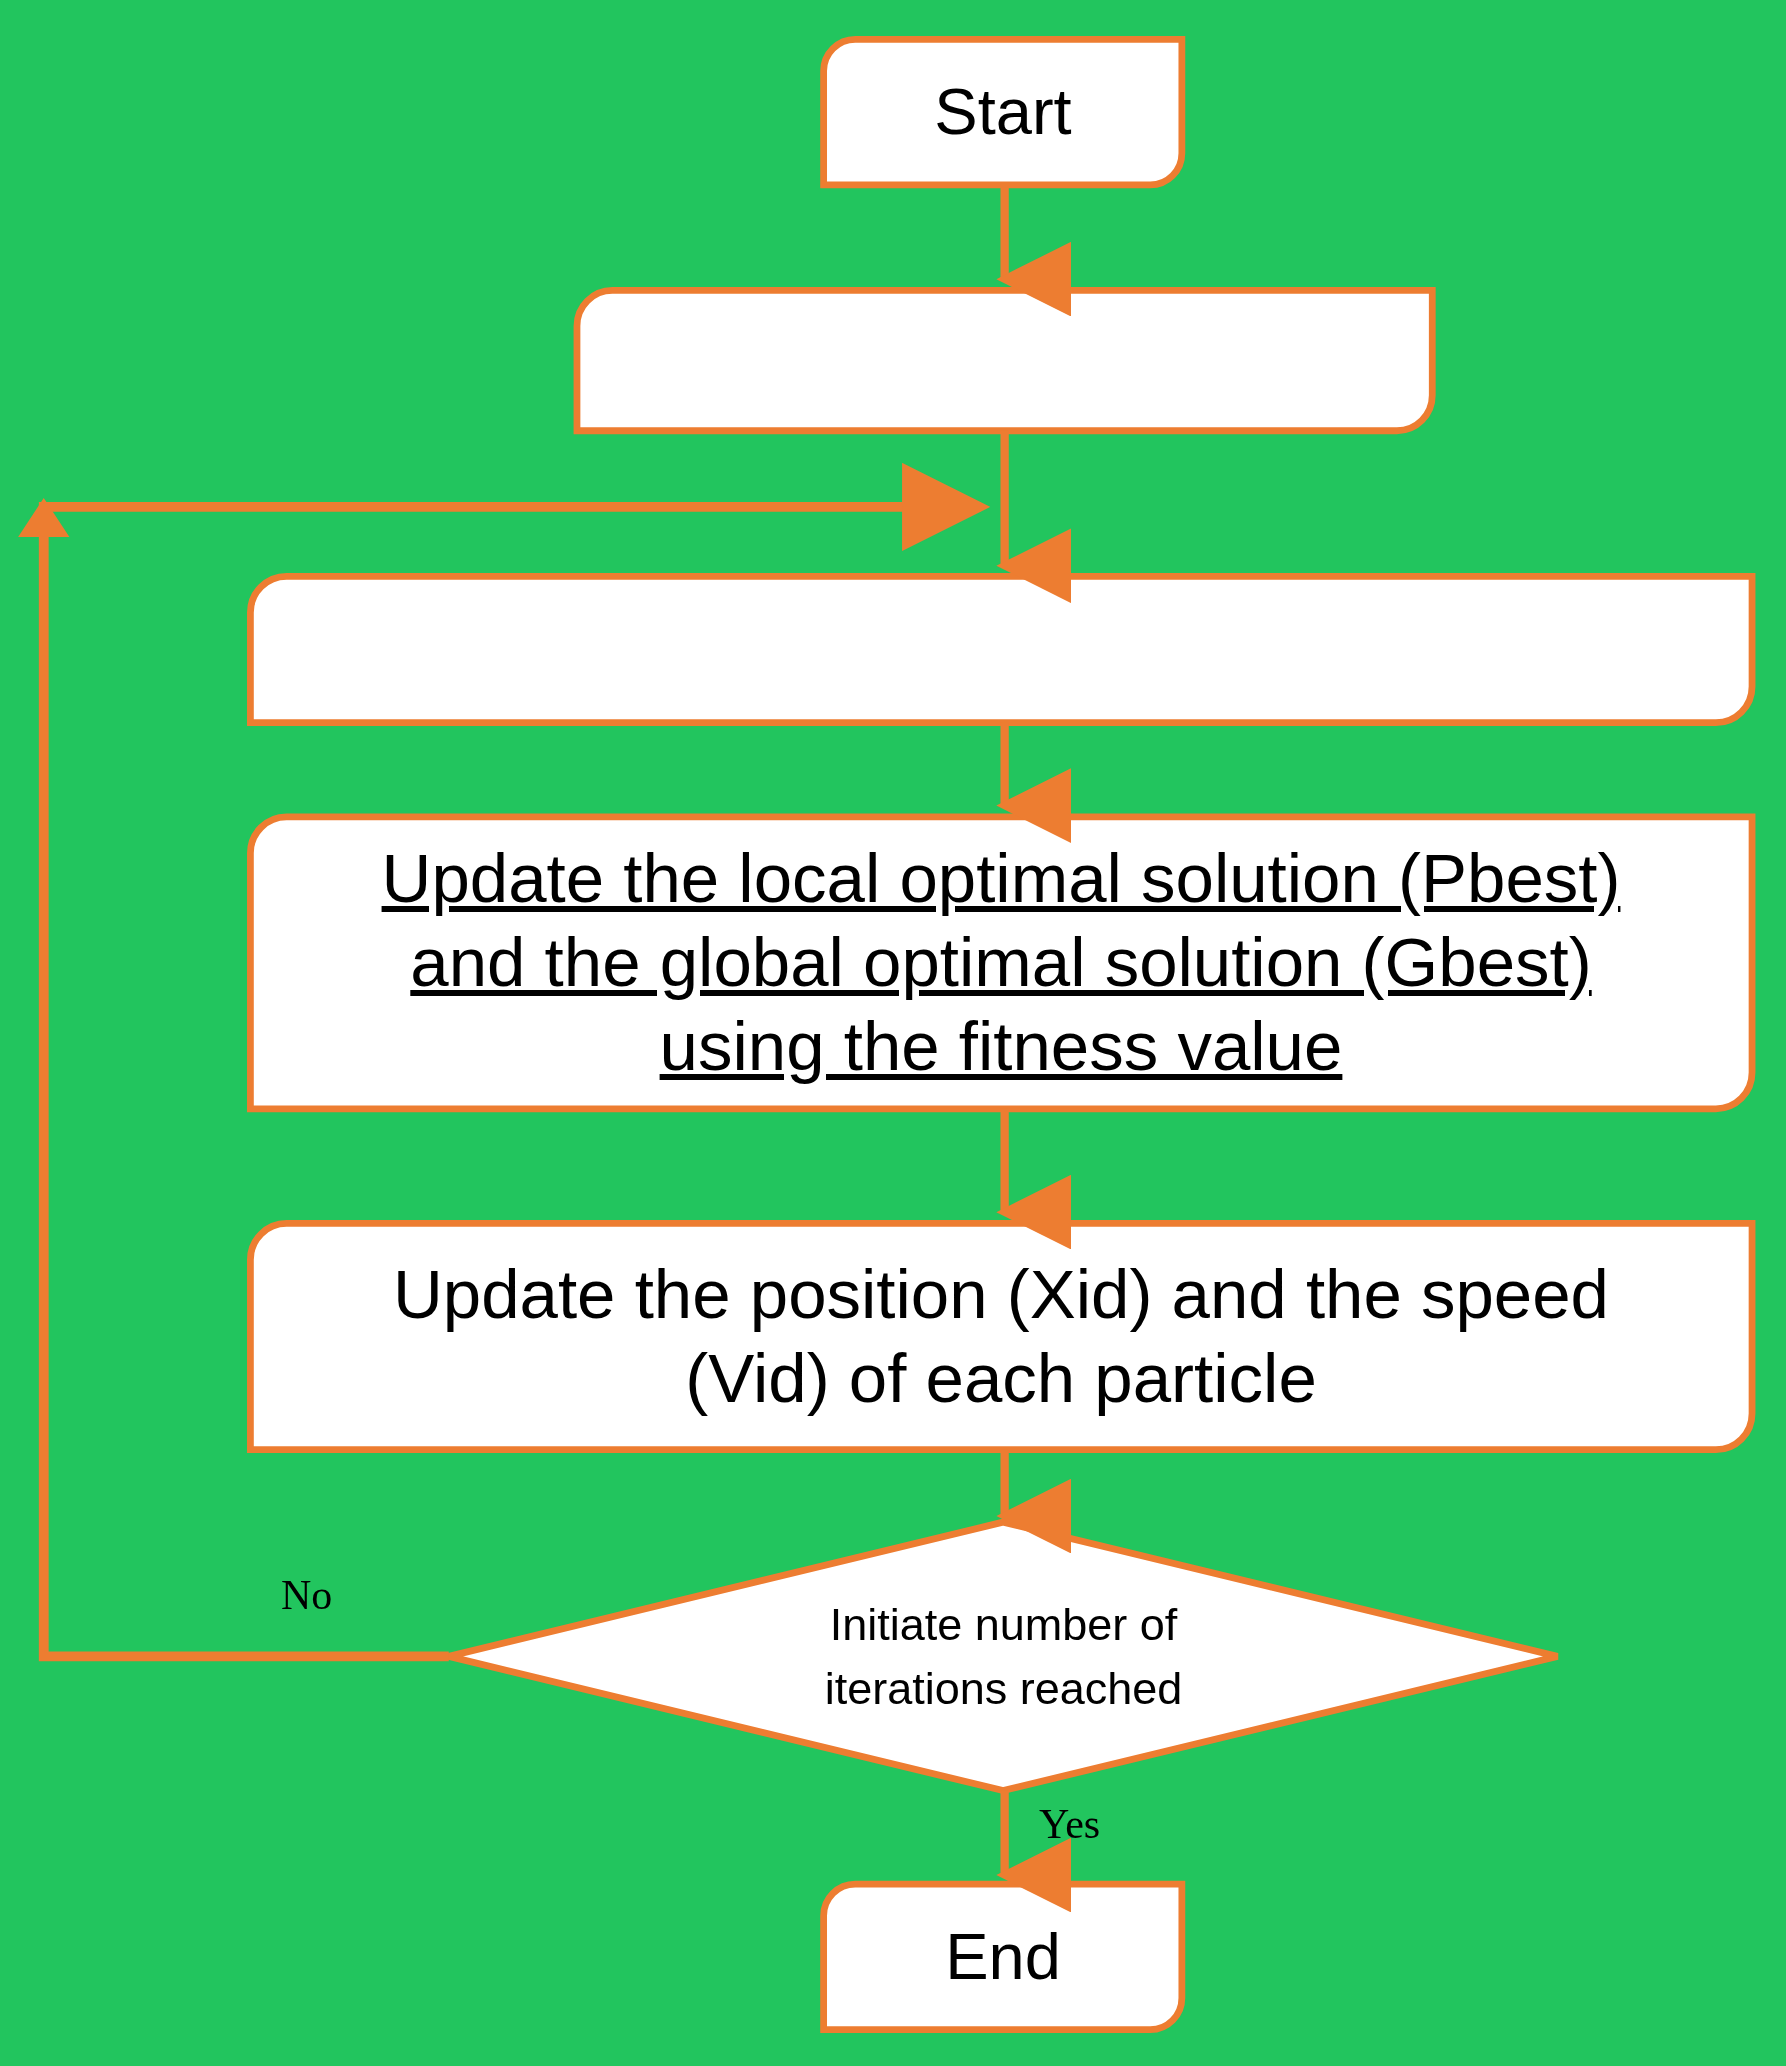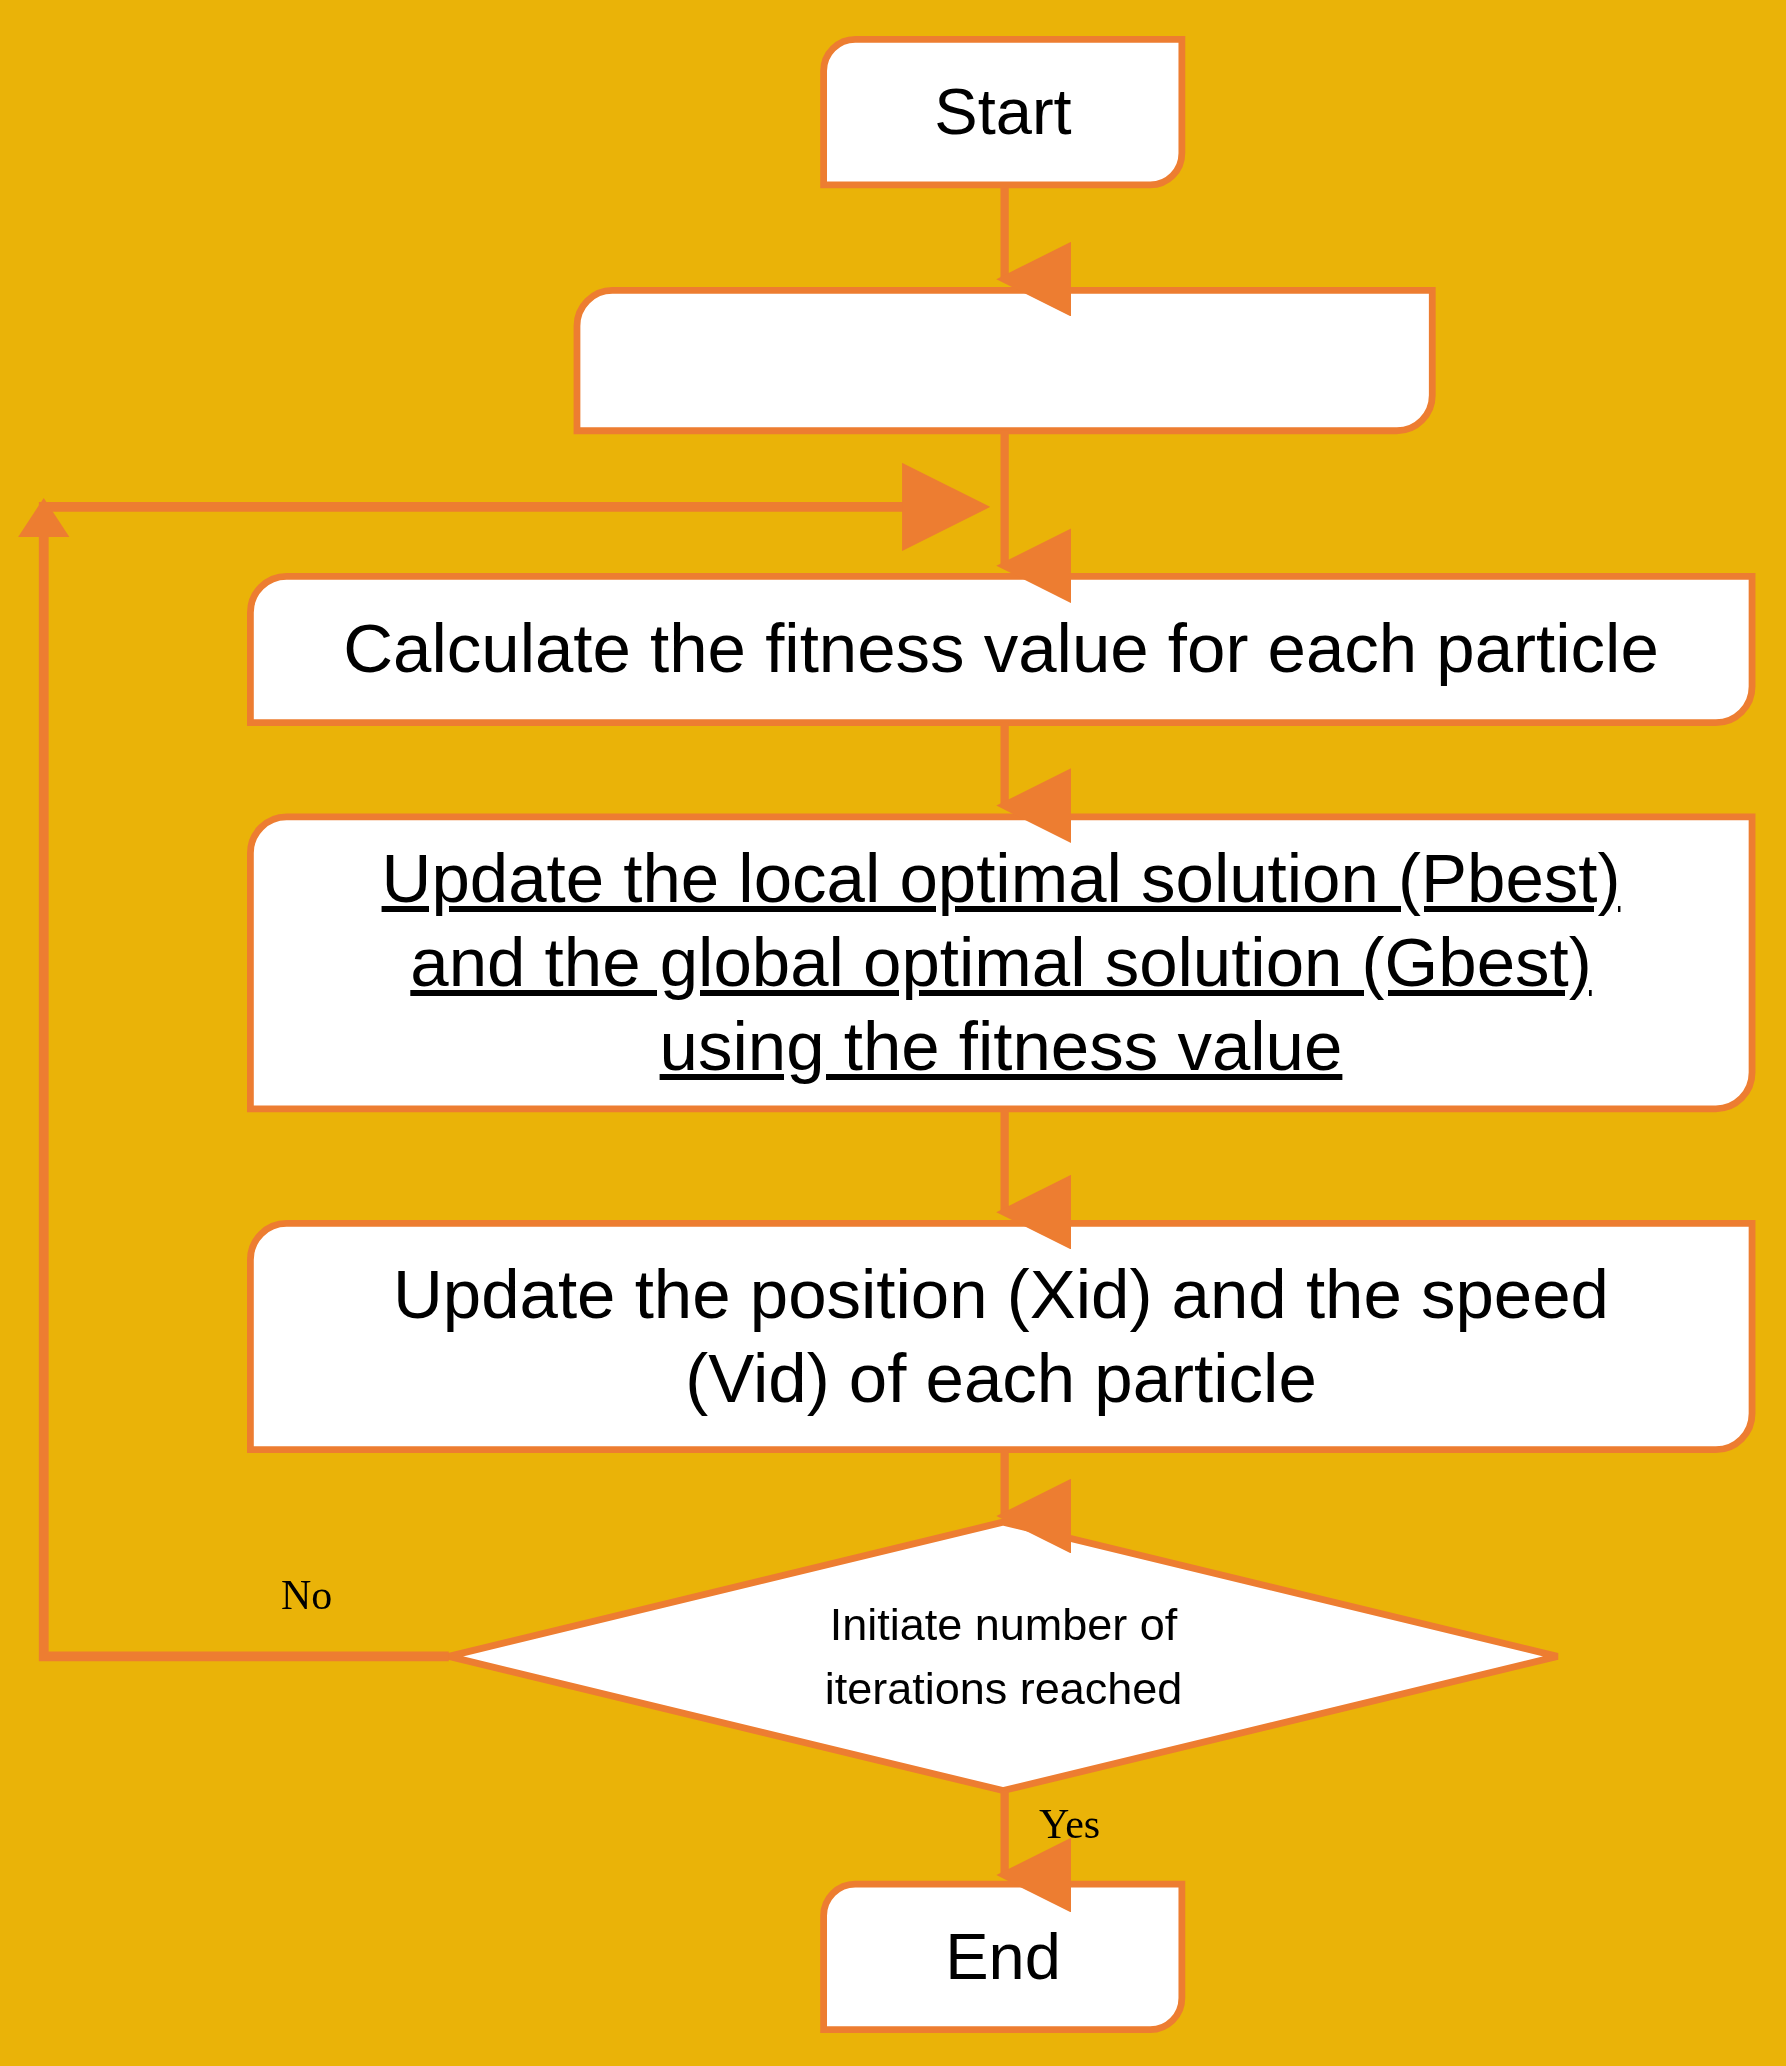--- a/index.html
+++ b/index.html
@@ -4,21 +4,21 @@
 <style>
   html, body {
     margin: 0;
     padding: 0;
     background: #ffffff;
   }
   #canvas {
     position: relative;
     width: 1786px;
     height: 2066px;
-    background: #eab308;
+    background: #22c55e;
     font-family: "Liberation Sans", sans-serif;
     overflow: hidden;
   }
   #flow-svg {
     position: absolute;
     left: 0;
     top: 0;
     width: 1786px;
     height: 2066px;
   }
@@ -90,21 +90,20 @@
     <polyline points="595,2196 58,2196 58,672 1300,672" fill="none" stroke="#ED7D31" stroke-width="13" marker-end="url(#arrow-right)"></polyline>
 
     <path d="M58,660 L92,712 L24,712 Z" fill="#ED7D31"></path>
 
     <line x1="1332" y1="2374" x2="1332" y2="2486" stroke="#ED7D31" stroke-width="11" marker-end="url(#arrow-down)"></line>
   </svg>
 
   <div class="node-label t-terminal" style="left:824px; top:39px; width:358px; height:146px;">Start</div>
 
 
-  <div class="node-label t-process-big" style="left:250px; top:576px; width:1502px; height:146px;">Calculate the fitness value for each particle</div>
 
   <div class="node-label t-process-big" style="left:250px; top:817px; width:1502px; height:292px;text-decoration:underline;">Update the local optimal solution (Pbest)
 and the global optimal solution (Gbest)
 using the fitness value</div>
 
   <div class="node-label t-process-big" style="left:250px; top:1224px; width:1502px; height:226px;">Update the position (Xid) and the speed
 (Vid) of each particle</div>
 
   <div class="node-label t-decision" style="left:664px; top:1554px; width:679px; height:205px;">Initiate number of
 iterations reached</div>

